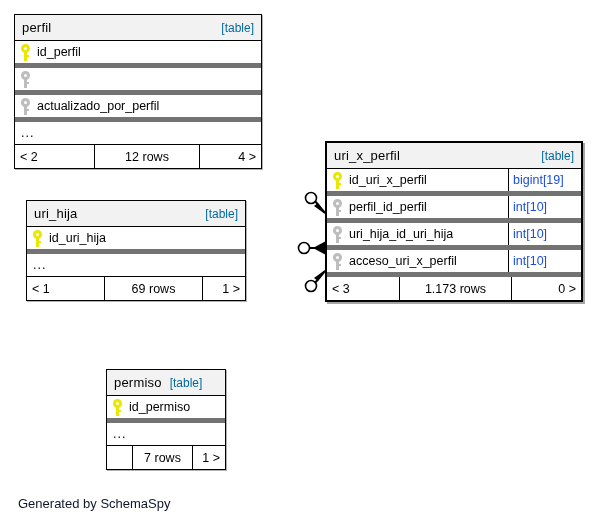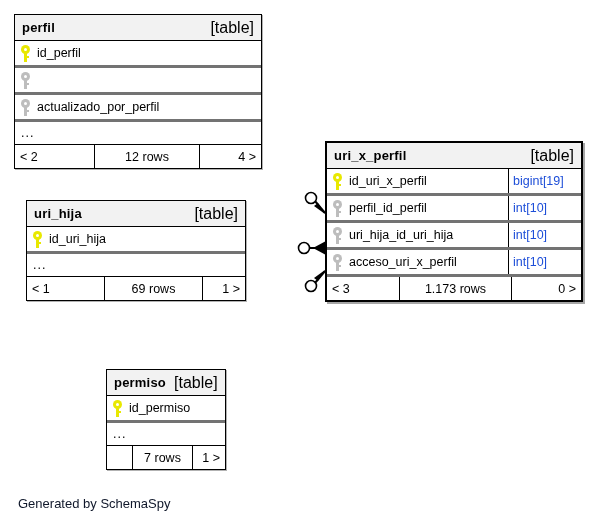--- a/index.html
+++ b/index.html
@@ -35,41 +35,41 @@
   .tbl-header {
     display: flex;
     align-items: center;
     background: #f2f2f2;
     border-bottom: 1px solid #000000;
     height: 26px;
     padding: 0 7px;
     box-sizing: border-box;
   }
   .tbl-name {
-    font-weight: bold;
+    font-weight: normal;
     font-size: 13px;
     color: #000000;
     letter-spacing: 0.2px;
     white-space: nowrap;
     text-align: center;
   }
   .tbl-tag {
-    font-size: 16px;
-    color: #000000;
+    font-size: 12px;
+    color: #0369a1;
     white-space: nowrap;
   }
   .tbl-header.spread .tbl-tag { margin-left: auto; }
   .tbl-header.tight .tbl-tag { margin-left: 8px; }
 
   
   .col-row {
     display: flex;
     align-items: stretch;
     height: 27px;
-    border-bottom: 3px solid #737373;
+    border-bottom: 5px solid #737373;
     box-sizing: border-box;
   }
   .col-main {
     display: flex;
     align-items: center;
     flex: 1 1 auto;
     padding-left: 6px;
     min-width: 0;
     box-sizing: border-box;
   }

